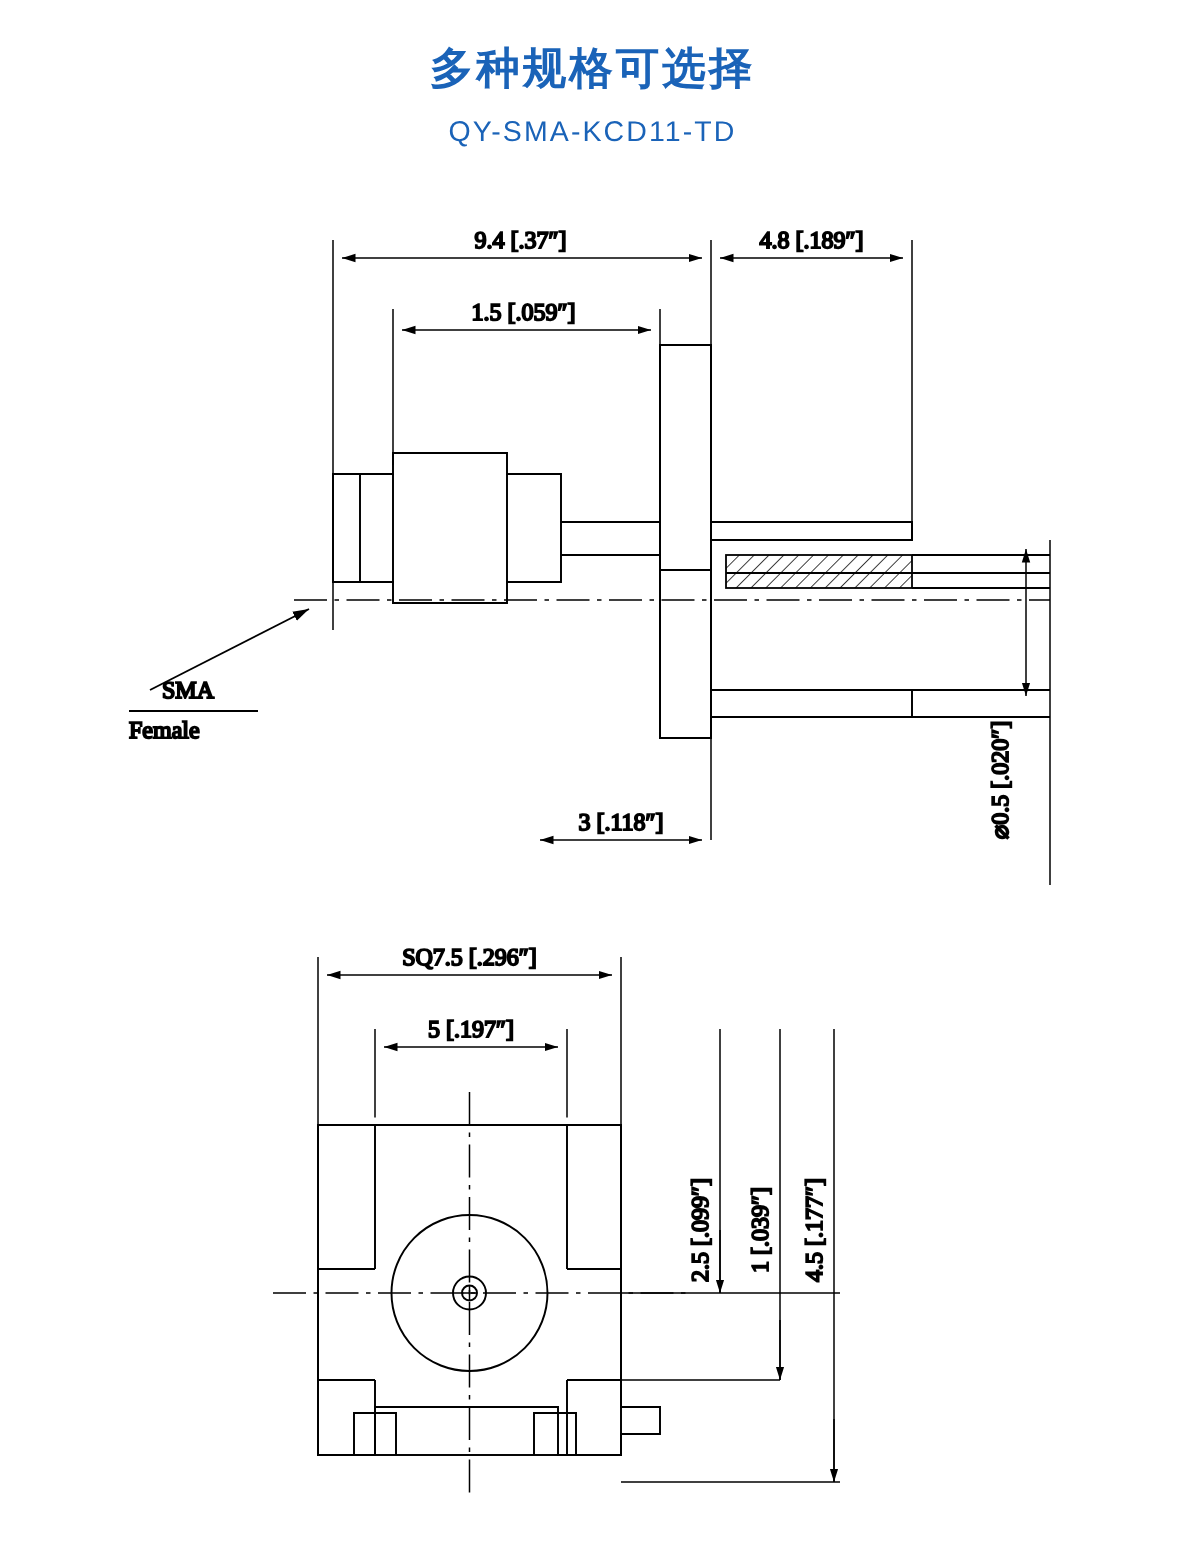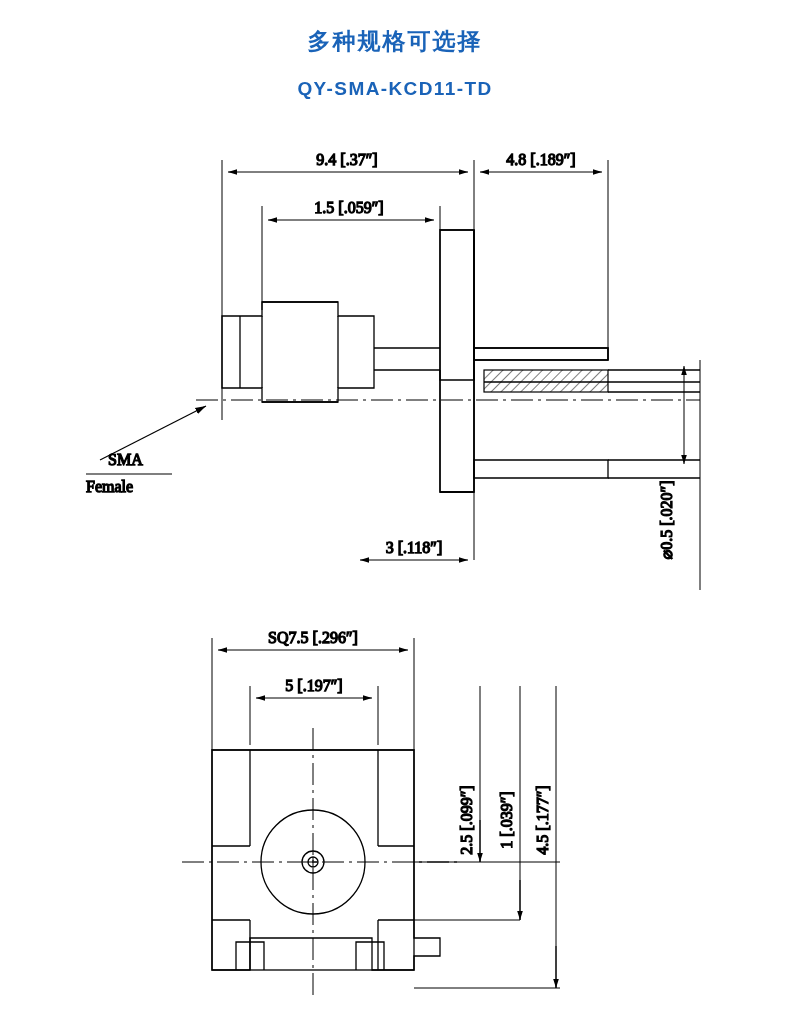--- a/index.html
+++ b/index.html
@@ -18,33 +18,33 @@
     position: relative;
     width: 790px;
     height: 1030px;
   }
   .title-zh {
     position: absolute;
     top: 26px;
     left: 0;
     width: 790px;
     text-align: center;
-    font-size: 23px;
+    font-size: 29px;
     font-weight: bold;
     color: #1a63b8;
     letter-spacing: 2px;
   }
   .title-pn {
     position: absolute;
     top: 78px;
     left: 0;
     width: 790px;
     text-align: center;
     font-size: 19px;
-    font-weight: bold;
+    font-weight: normal;
     color: #1a63b8;
     letter-spacing: 1.4px;
   }
   .drawing-wrap {
     position: absolute;
     top: 120px;
     left: 0;
     width: 773px;
     height: 910px;
   }

